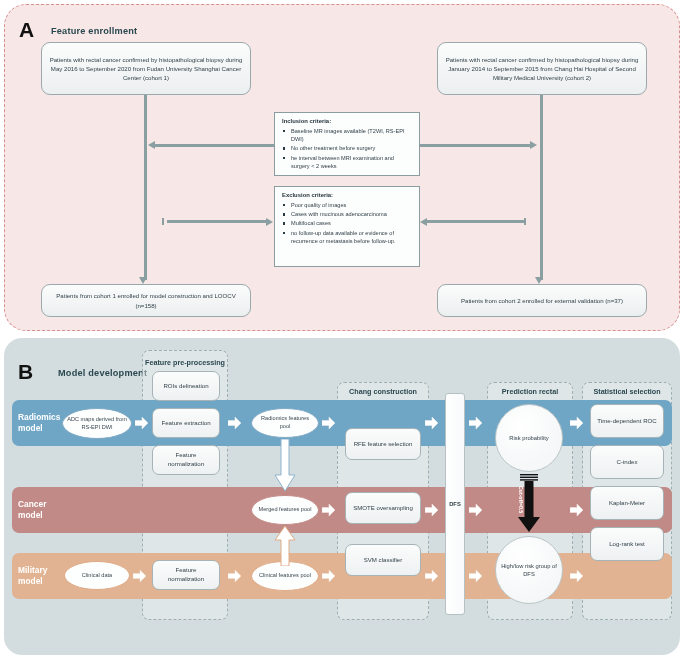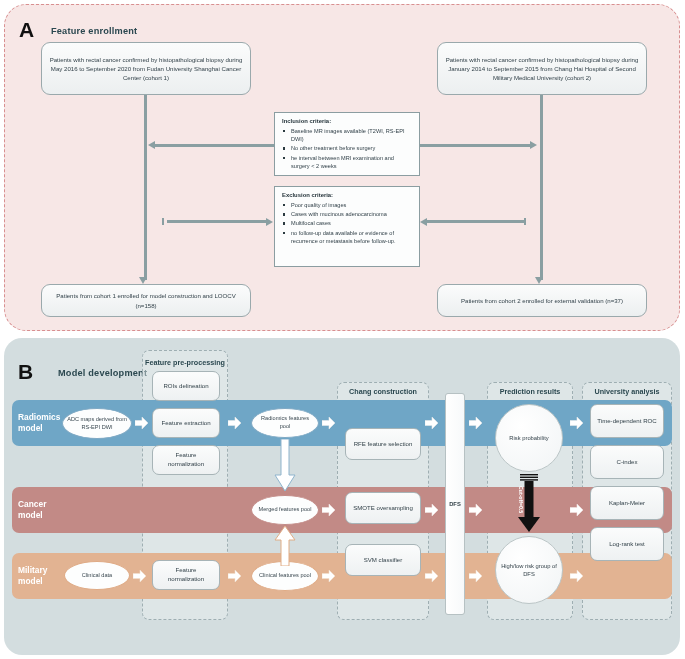--- a/index.html
+++ b/index.html
@@ -150,22 +150,22 @@
       <span>Cancer</span><br>
       <span>model</span>
     </div>
     <div class="band-label" style="top:227px;">
       <span>Military</span><br>
       <span>model</span>
     </div>
 
     <div class="colhead" style="left:138px;top:20px;width:86px;">Feature pre-processing</div>
     <div class="colhead" style="left:333px;top:49px;width:92px;">Chang construction</div>
-    <div class="colhead" style="left:483px;top:49px;width:86px;">Prediction results</div>
-    <div class="colhead" style="left:578px;top:49px;width:90px;">University analysis</div>
+    <div class="colhead" style="left:483px;top:49px;width:86px;">Prediction rectal</div>
+    <div class="colhead" style="left:578px;top:49px;width:90px;">Statistical selection</div>
 
     <div class="ell blue" style="left:58px;top:70px;width:70px;height:31px;">ADC maps derived from RS-EPI DWI</div>
     <div class="ell orange" style="left:60px;top:223px;width:66px;height:29px;">Clinical data</div>
 
     <div class="rbox" style="left:148px;top:33px;width:68px;height:30px;">ROIs delineation</div>
     <div class="rbox" style="left:148px;top:70px;width:68px;height:30px;">Feature extraction</div>
     <div class="rbox" style="left:148px;top:107px;width:68px;height:30px;">Feature normalization</div>
     <div class="rbox" style="left:148px;top:222px;width:68px;height:30px;">Feature normalization</div>
 
     <div class="ell blue" style="left:247px;top:70px;width:68px;height:30px;">Radiomics features pool</div>

